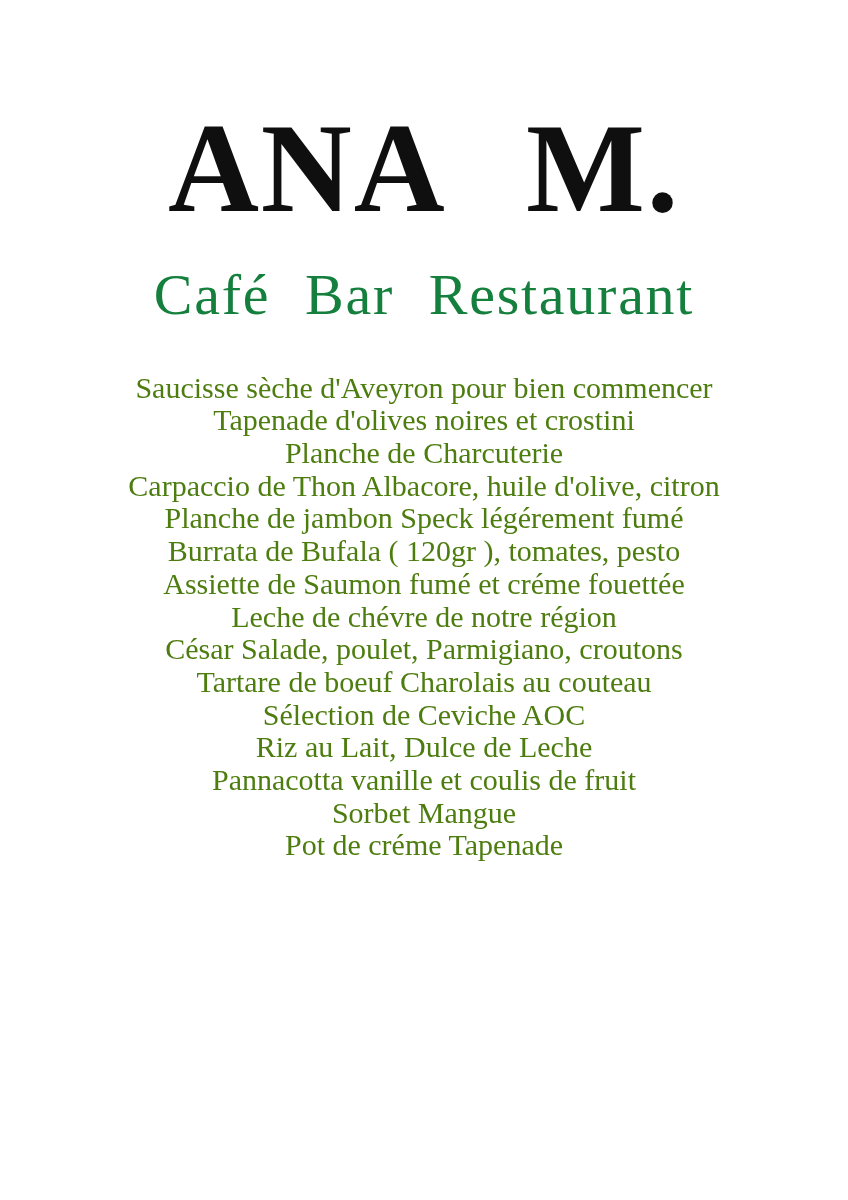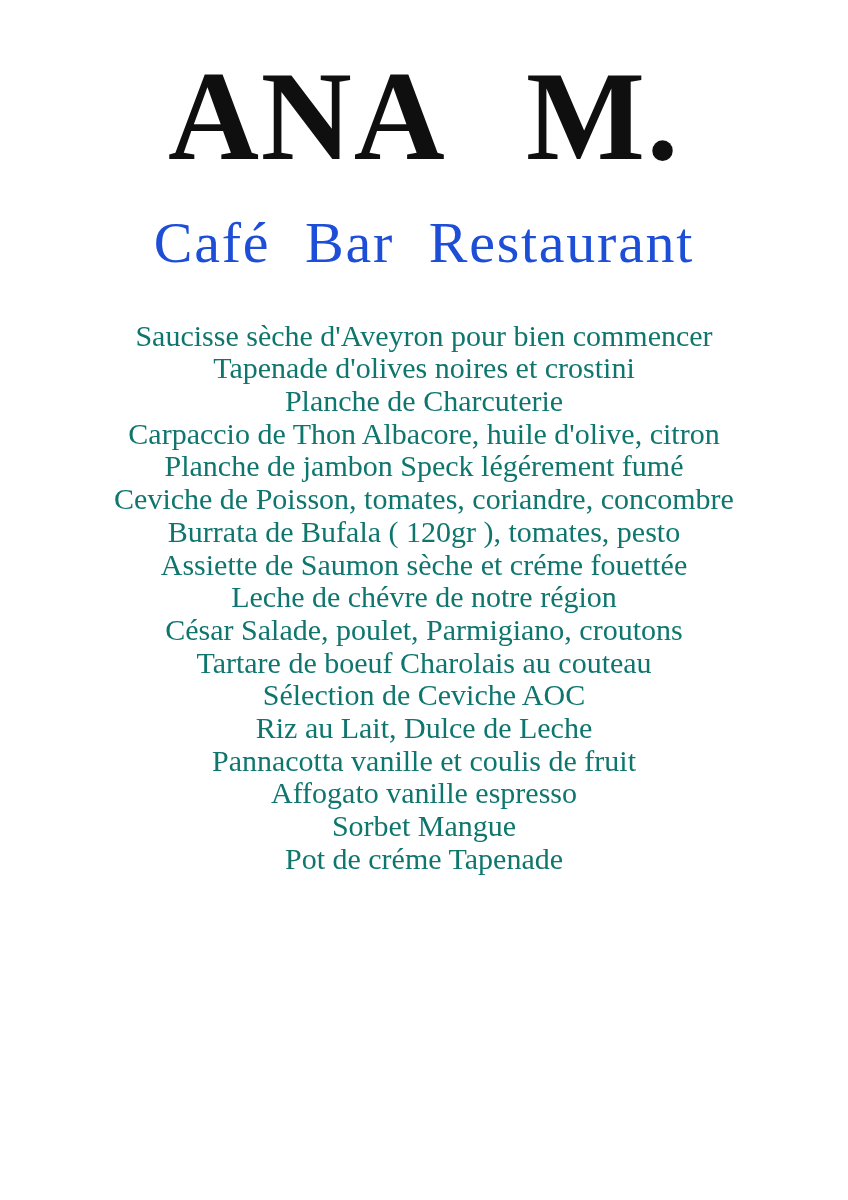--- a/index.html
+++ b/index.html
@@ -11,73 +11,71 @@
     position: relative;
     width: 848px;
     height: 1200px;
     margin: 0 auto;
     background: #ffffff;
     overflow: hidden;
     text-align: center;
     font-family: "Liberation Serif", serif;
     color: #1c1c1c;
     box-sizing: border-box;
-    padding-top: 54px;
+    padding-top: 106px;
   }
   .title {
     margin: 0;
     font-size: 126px;
     line-height: 1;
     font-weight: 700;
     color: #0f0f0f;
     letter-spacing: 0.015em;
     word-spacing: 0.42em;
     white-space: nowrap;
   }
   .subtitle {
     margin: 28px 0 0 0;
     font-size: 58px;
     line-height: 1.2;
     font-weight: 400;
-    color: #1d4ed8;
+    color: #15803d;
     letter-spacing: 0.03em;
     word-spacing: 0.32em;
     white-space: nowrap;
   }
   .menu-list {
     margin-top: 42px;
     font-size: 30px;
     line-height: 32.7px;
     font-weight: 400;
-    color: #0f766e;
+    color: #4d7c0f;
   }
   .menu-item {
     white-space: nowrap;
   }
 </style>
 </head>
 <body>
 
 <div class="page">
   <header>
     <h1 class="title">ANA M.</h1>
     <h2 class="subtitle">Café Bar Restaurant</h2>
   </header>
   <main class="menu-list">
   <div class="menu-item">Saucisse sèche d'Aveyron pour bien commencer</div>
       <div class="menu-item">Tapenade d'olives noires et crostini</div>
       <div class="menu-item">Planche de Charcuterie</div>
       <div class="menu-item">Carpaccio de Thon Albacore, huile d'olive, citron</div>
       <div class="menu-item">Planche de jambon Speck légérement fumé</div>
-      <div class="menu-item">Ceviche de Poisson, tomates, coriandre, concombre</div>
       <div class="menu-item">Burrata de Bufala ( 120gr ), tomates, pesto</div>
-      <div class="menu-item">Assiette de Saumon sèche et créme fouettée</div>
+      <div class="menu-item">Assiette de Saumon fumé et créme fouettée</div>
       <div class="menu-item">Leche de chévre de notre région</div>
       <div class="menu-item">César Salade, poulet, Parmigiano, croutons</div>
       <div class="menu-item">Tartare de boeuf Charolais au couteau</div>
       <div class="menu-item">Sélection de Ceviche AOC</div>
       <div class="menu-item">Riz au Lait, Dulce de Leche</div>
       <div class="menu-item">Pannacotta vanille et coulis de fruit</div>
-      <div class="menu-item">Affogato vanille espresso</div>
       <div class="menu-item">Sorbet Mangue</div>
       <div class="menu-item">Pot de créme Tapenade</div>
     </main>
 </div>
 
 </body></html>

